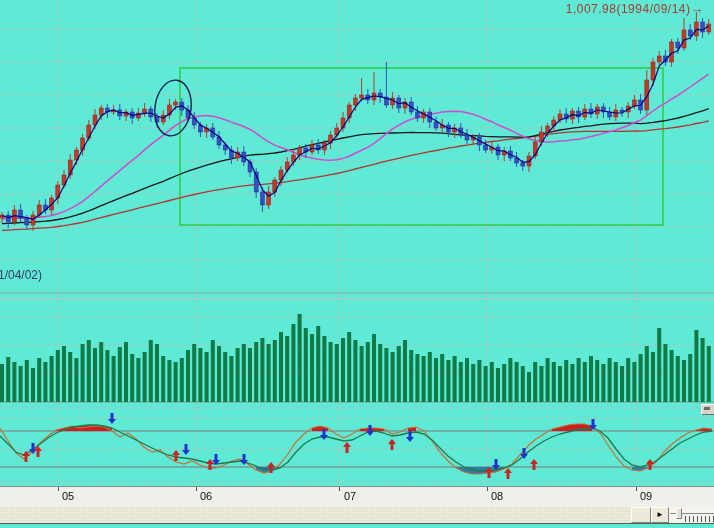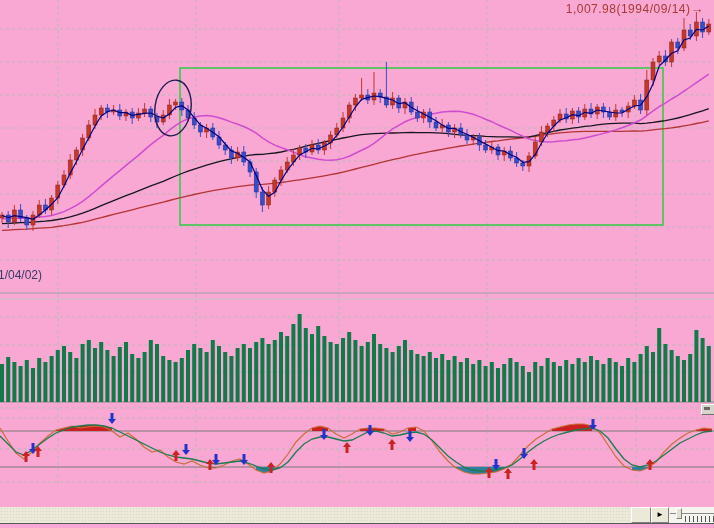--- a/index.html
+++ b/index.html
@@ -1,16 +1,16 @@
 <!DOCTYPE html>
 <html><head>
 <meta charset="utf-8">
 <style>
   html,body{margin:0;padding:0;background:#fff;}
-  .screen{position:relative;width:714px;height:528px;background:#f9a8d4;overflow:hidden;
+  .screen{position:relative;width:714px;height:528px;background:#5eead4;overflow:hidden;
           font-family:"Liberation Sans","DejaVu Sans",sans-serif;}
   svg{position:absolute;left:0;top:0;}
   .price-label{position:absolute;top:1px;right:10px;font-size:12px;letter-spacing:0.5px;white-space:nowrap;}
   .price-label .arr{font-size:13px;}
   .left-label{position:absolute;left:-2px;top:268px;font-size:12px;}
   .panel-btn{position:absolute;left:701px;top:404px;width:12px;height:9px;background:#d8d4cc;
              border-top:1px solid #fff;border-left:1px solid #fff;border-right:1px solid #6e6e6e;border-bottom:1px solid #6e6e6e;}
   .panel-btn .inner{position:absolute;left:2px;top:2px;width:6px;height:3px;background:#6a6a6a;}
   .axis-strip{position:absolute;left:0;top:486px;width:714px;height:20px;background:#f1efe9;border-top:1px solid #8a8a8a;}
   .axis-tick{position:absolute;top:0;width:1px;height:4px;background:#555;}
@@ -451,20 +451,32 @@
   <div class="price-label" style="color: rgb(168, 58, 52);">
     <span>1,007.98(1994/09/14)</span><span class="arr">→</span>
   </div>
 
   <div class="left-label" style="color: rgb(58, 58, 102);">1/04/02)</div>
 
   <div class="panel-btn">
       <div class="inner"></div>
     </div>
 
+  <div class="axis-strip" id="axis">
+      <div class="axis-tick" style="left: 58px;"></div>
+      <div class="axis-tick" style="left: 196px;"></div>
+      <div class="axis-tick" style="left: 339px;"></div>
+      <div class="axis-tick" style="left: 487px;"></div>
+      <div class="axis-tick" style="left: 636px;"></div>
+      <div class="axis-label" style="left: 62px;">05</div>
+      <div class="axis-label" style="left: 200px;">06</div>
+      <div class="axis-label" style="left: 344px;">07</div>
+      <div class="axis-label" style="left: 491px;">08</div>
+      <div class="axis-label" style="left: 640px;">09</div>
+    </div>
 
   <div class="scrollbar">
     <div class="sb-track"></div>
     <div class="sb-thumb"></div>
     <div class="sb-btn"><span>►</span></div>
     <div class="mini-groove"></div>
     <div class="mini-handle"></div>
     <div class="mini-ruler"></div>
   </div>
 

